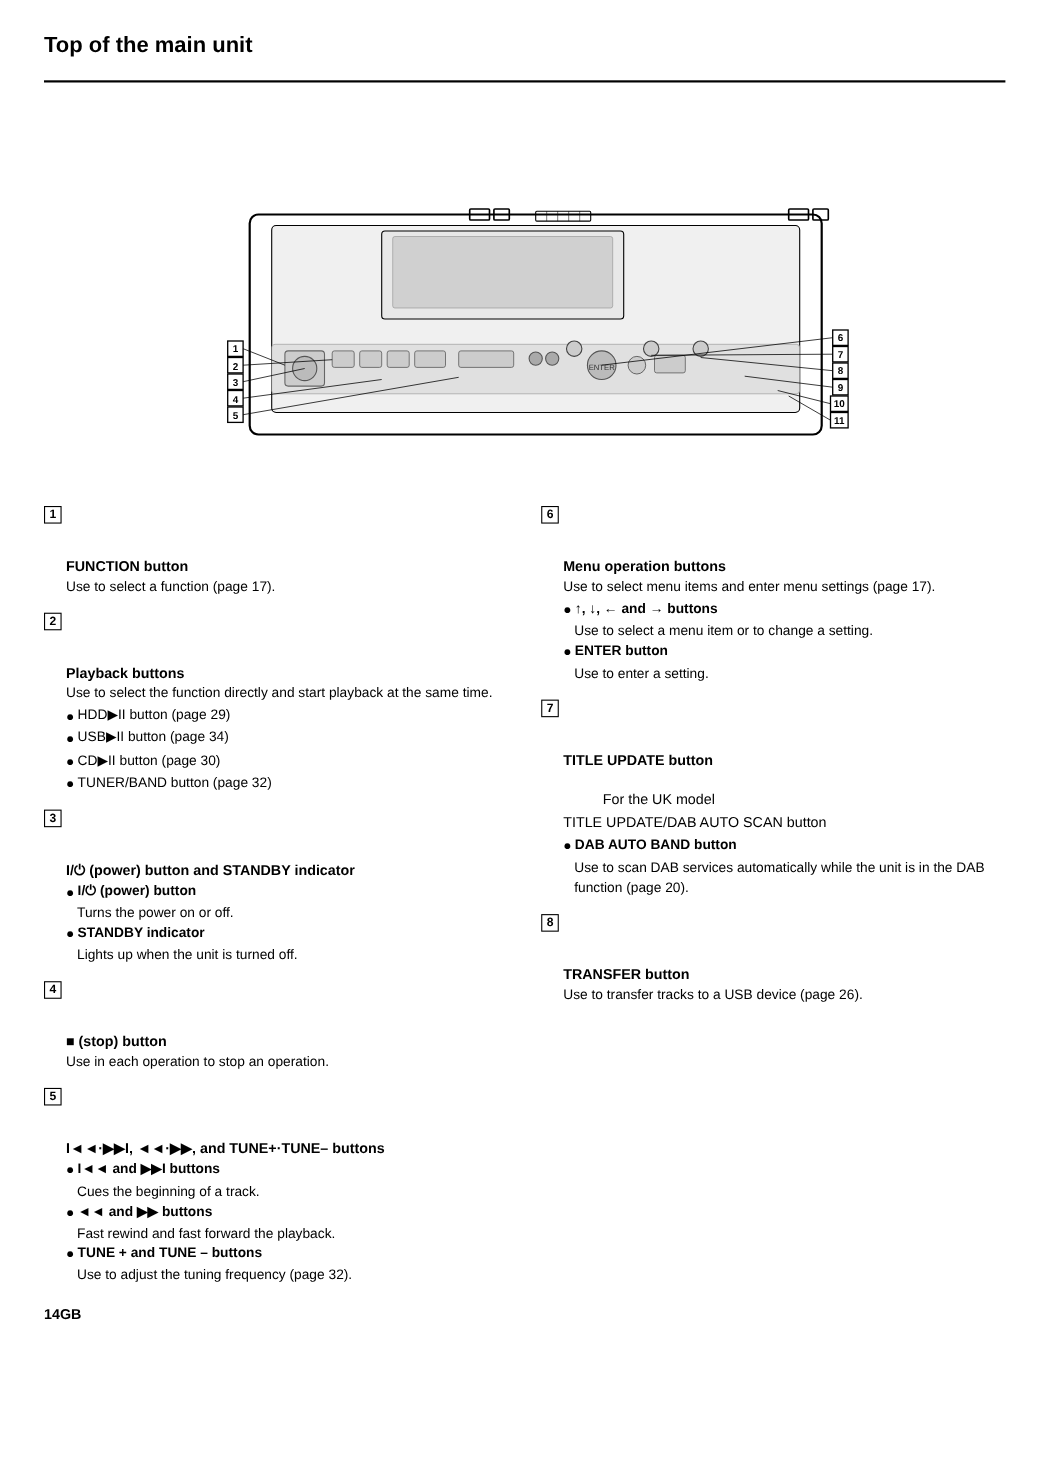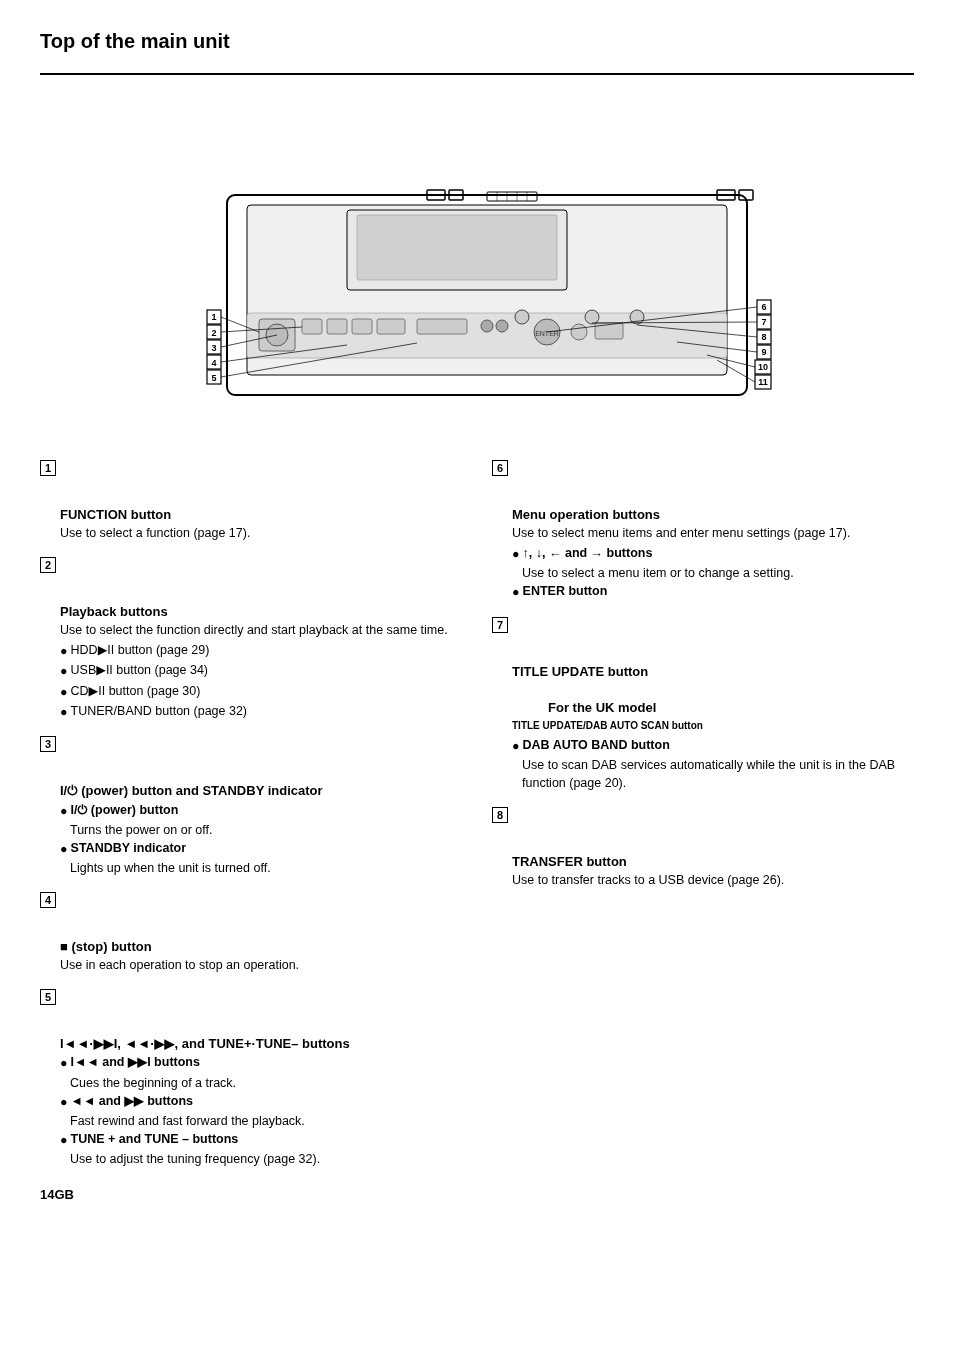--- a/index.html
+++ b/index.html
@@ -84,28 +84,28 @@
     .bullet-dot {
       flex-shrink: 0;
       margin-top: 1px;
     }
     .sub-item {
       margin-left: 10px;
       font-size: 12.5px;
       line-height: 1.45;
     }
     .for-uk {
-      font-weight: bold;
+      font-weight: normal;
       margin-bottom: 2px;
       font-size: 13px;
       padding-left: 36px;
     }
     .for-uk-sub {
-      font-weight: bold;
-      font-size: 10px;
+      font-weight: normal;
+      font-size: 13px;
       margin-bottom: 3px;
     }
     .page-num {
       position: absolute;
       bottom: 0;
       left: 0;
       font-weight: bold;
       font-size: 13px;
       margin-top: 17px;
     }
@@ -321,20 +321,21 @@
         <p>Use to select menu items and enter menu settings (page 17).</p>
         <div class="bullet">
           <span class="bullet-dot">●</span>
           <span><b>↑, ↓, ← and → buttons</b></span>
         </div>
         <div class="sub-item">Use to select a menu item or to change a setting.</div>
         <div class="bullet">
           <span class="bullet-dot">●</span>
           <span><b>ENTER button</b></span>
         </div>
+        <div class="sub-item">Use to enter a setting.</div>
       </div>
     </div>
 
     <div class="item">
       <div class="item-header">
         <span class="item-num">7</span>
         <span class="item-title">TITLE UPDATE button</span>
       </div>
       <div class="item-body">
         <br>

